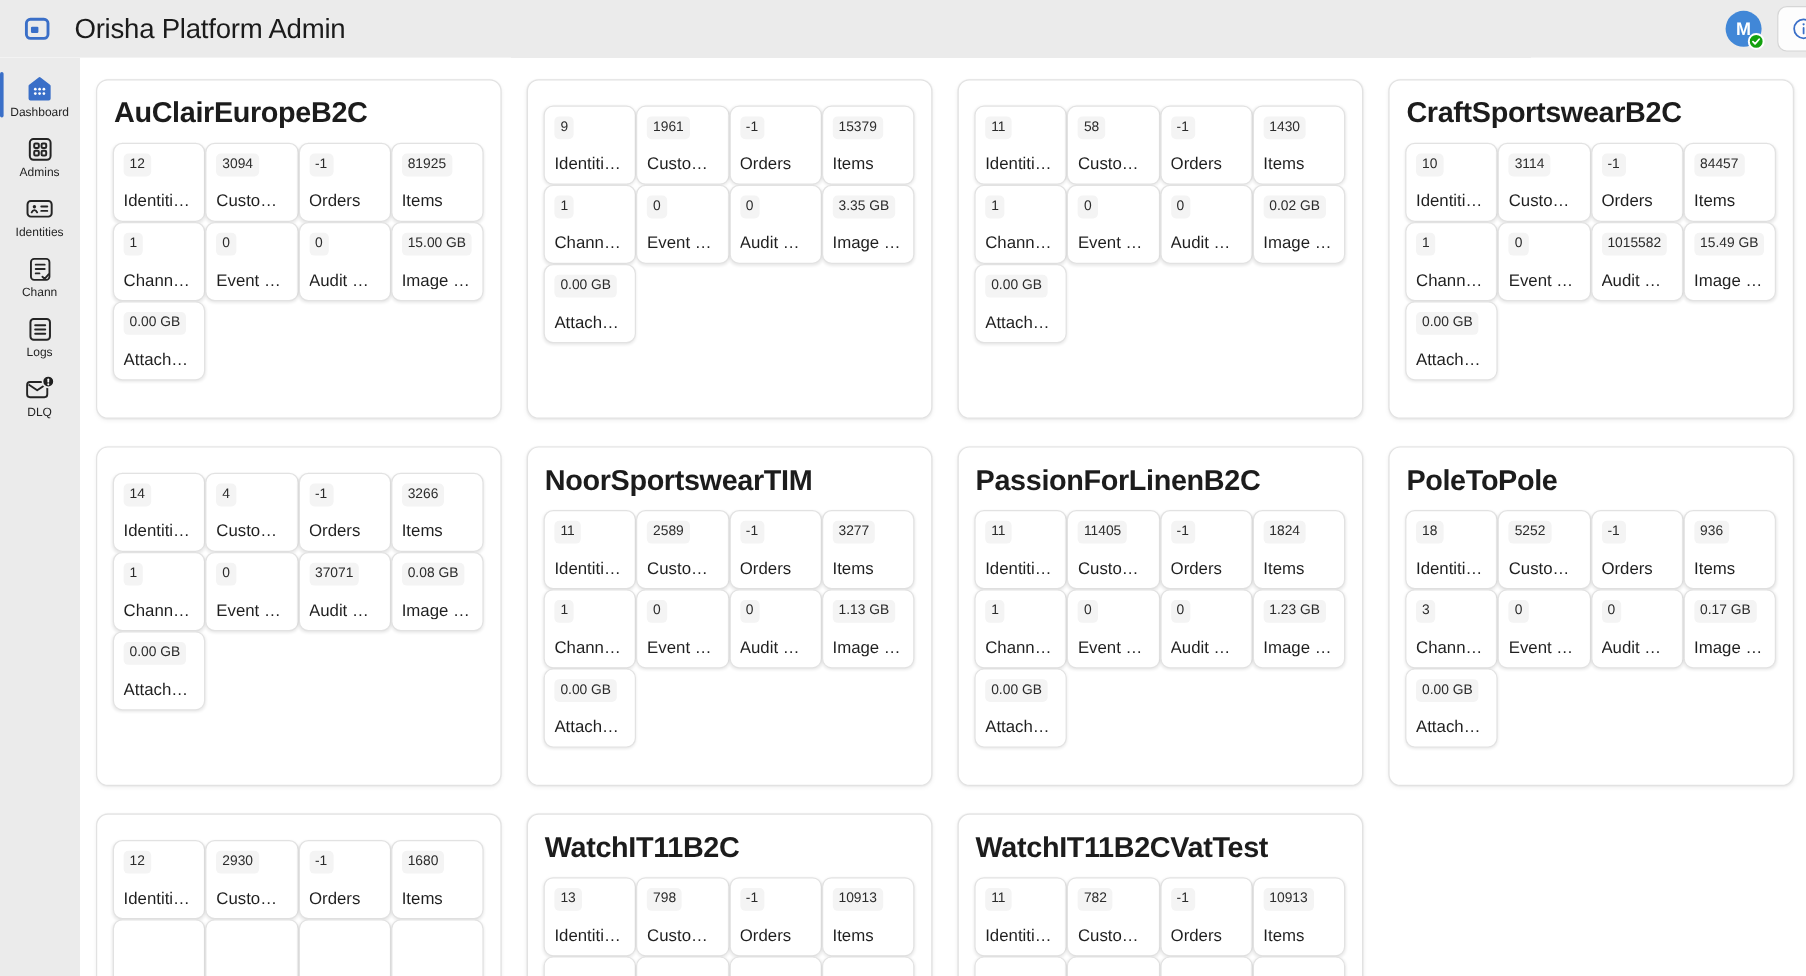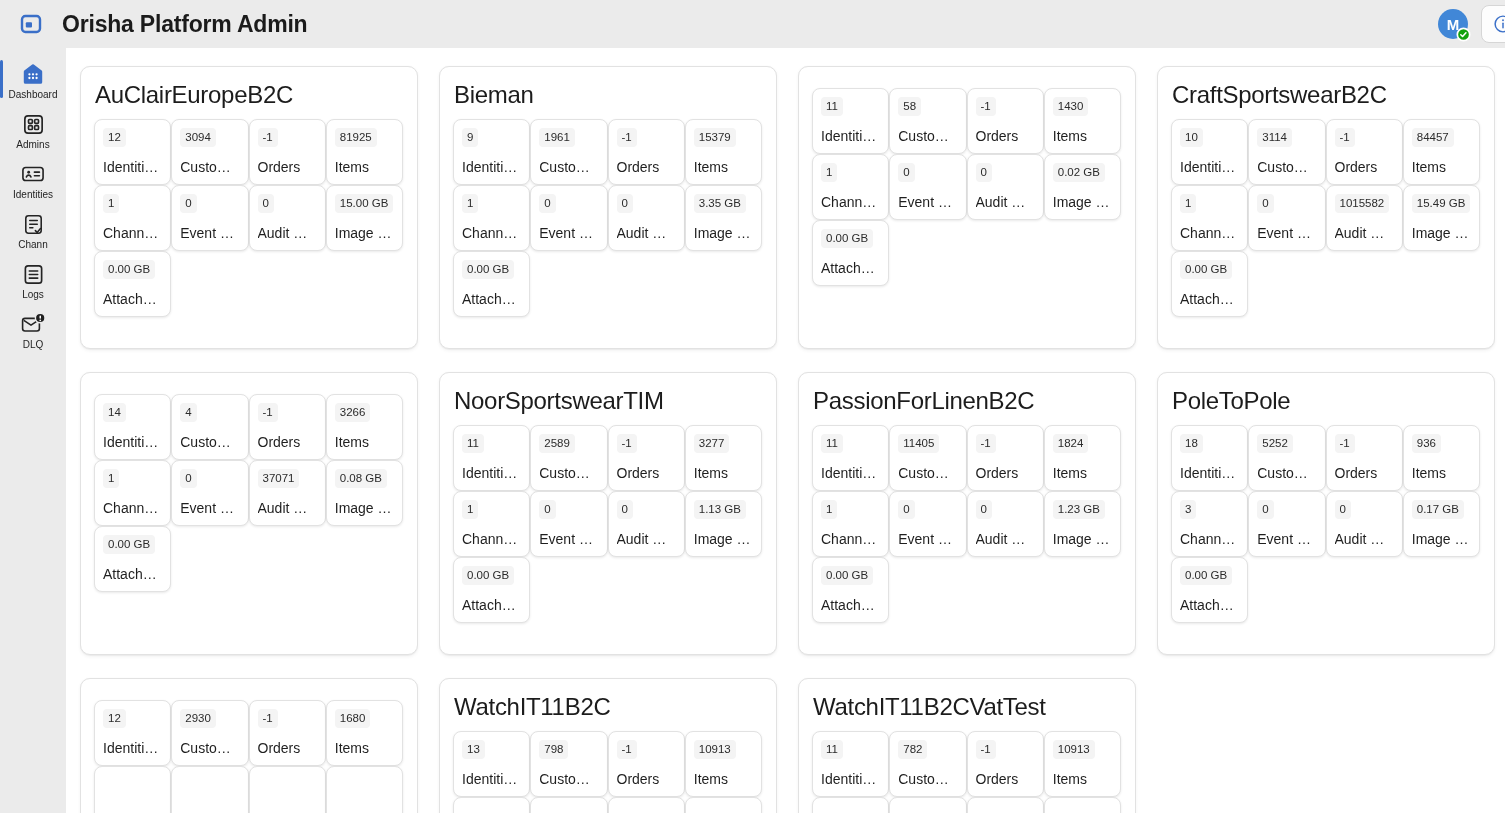--- a/index.html
+++ b/index.html
@@ -14,21 +14,21 @@
   .header {
     position: fixed; top: 0; left: 0; width: 1505px; height: 48px;
     background: #ebebeb;
     display: flex; align-items: center;
     padding-left: 19px;
     z-index: 10;
   }
   .app-icon { display: inline-flex; width: 24px; height: 24px; }
   .app-title {
     margin-left: 19px;
-    font-size: 23px; font-weight: 700; color: #1b1b1b;
+    font-size: 23px; font-weight: 400; color: #1b1b1b;
     letter-spacing: -0.2px;
   }
   .header-right {
     margin-left: auto;
     display: flex; align-items: center; gap: 13px;
     margin-right: -22px; 
   }
   .avatar {
     position: relative;
     width: 30px; height: 30px; border-radius: 50%;
@@ -80,21 +80,21 @@
   }
   .card {
     background: #fff;
     border: 1px solid #e2e2e2;
     border-radius: 10px;
     box-shadow: 0 1.6px 3.6px rgba(0,0,0,.05), 0 0.3px 0.9px rgba(0,0,0,.04);
     padding: 11px 14px 13px 13px;
     height: 283px;
   }
   .card-title {
-    font-size: 24px; font-weight: 400; color: #1c1c1c;
+    font-size: 24px; font-weight: 700; color: #1c1c1c;
     letter-spacing: -0.3px;
     padding: 3px 0 0 1px;
   }
   .tile-grid {
     margin-top: 10px;
     display: grid;
     grid-template-columns: repeat(4, 1fr);
   }
   .tile {
     height: 66px;
@@ -283,21 +283,20 @@
   </div>
 
   <div class="tile">
     <span class="tile-badge">0.00 GB</span>
     <span class="tile-label">Attach…</span>
   </div>
 </div>
   </section>
 
   <section class="card">
-    <h2 class="card-title">Bieman</h2>
     <div class="tile-grid">
   <div class="tile">
     <span class="tile-badge">9</span>
     <span class="tile-label">Identiti…</span>
   </div>
 
   <div class="tile">
     <span class="tile-badge">1961</span>
     <span class="tile-label">Custo…</span>
   </div>

